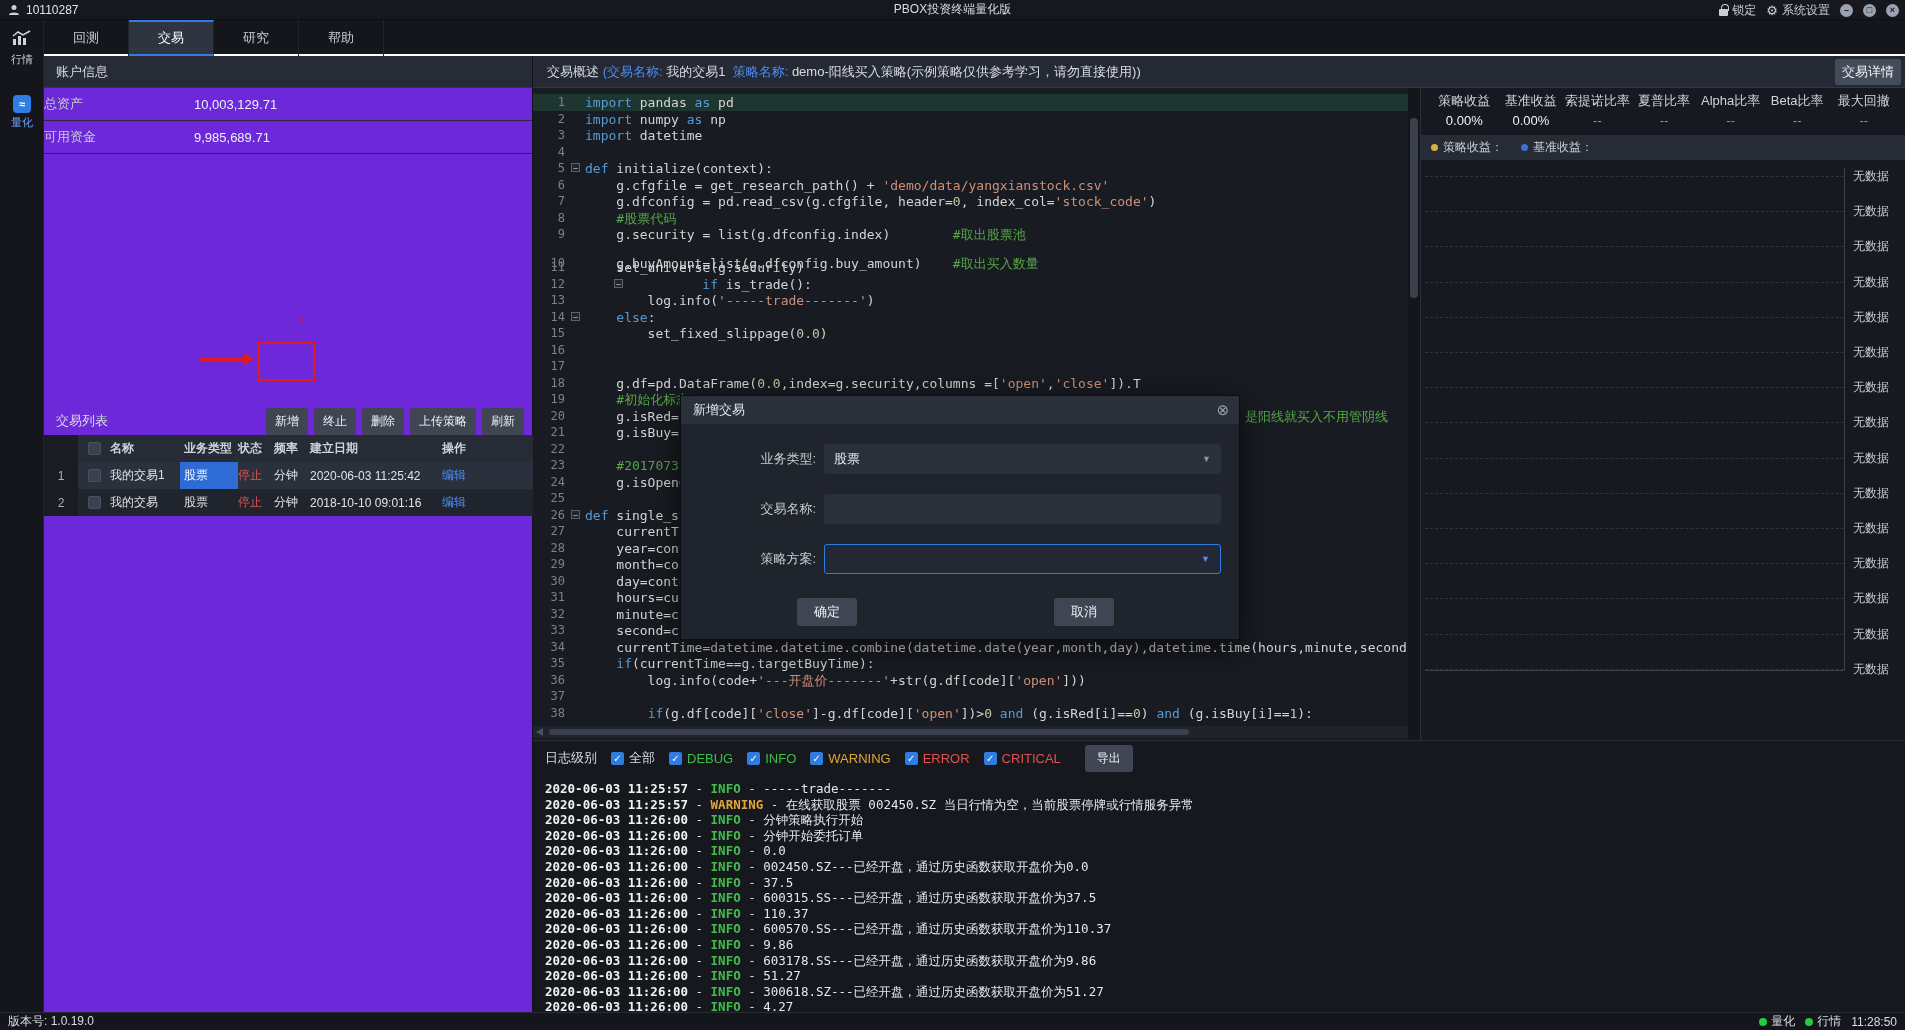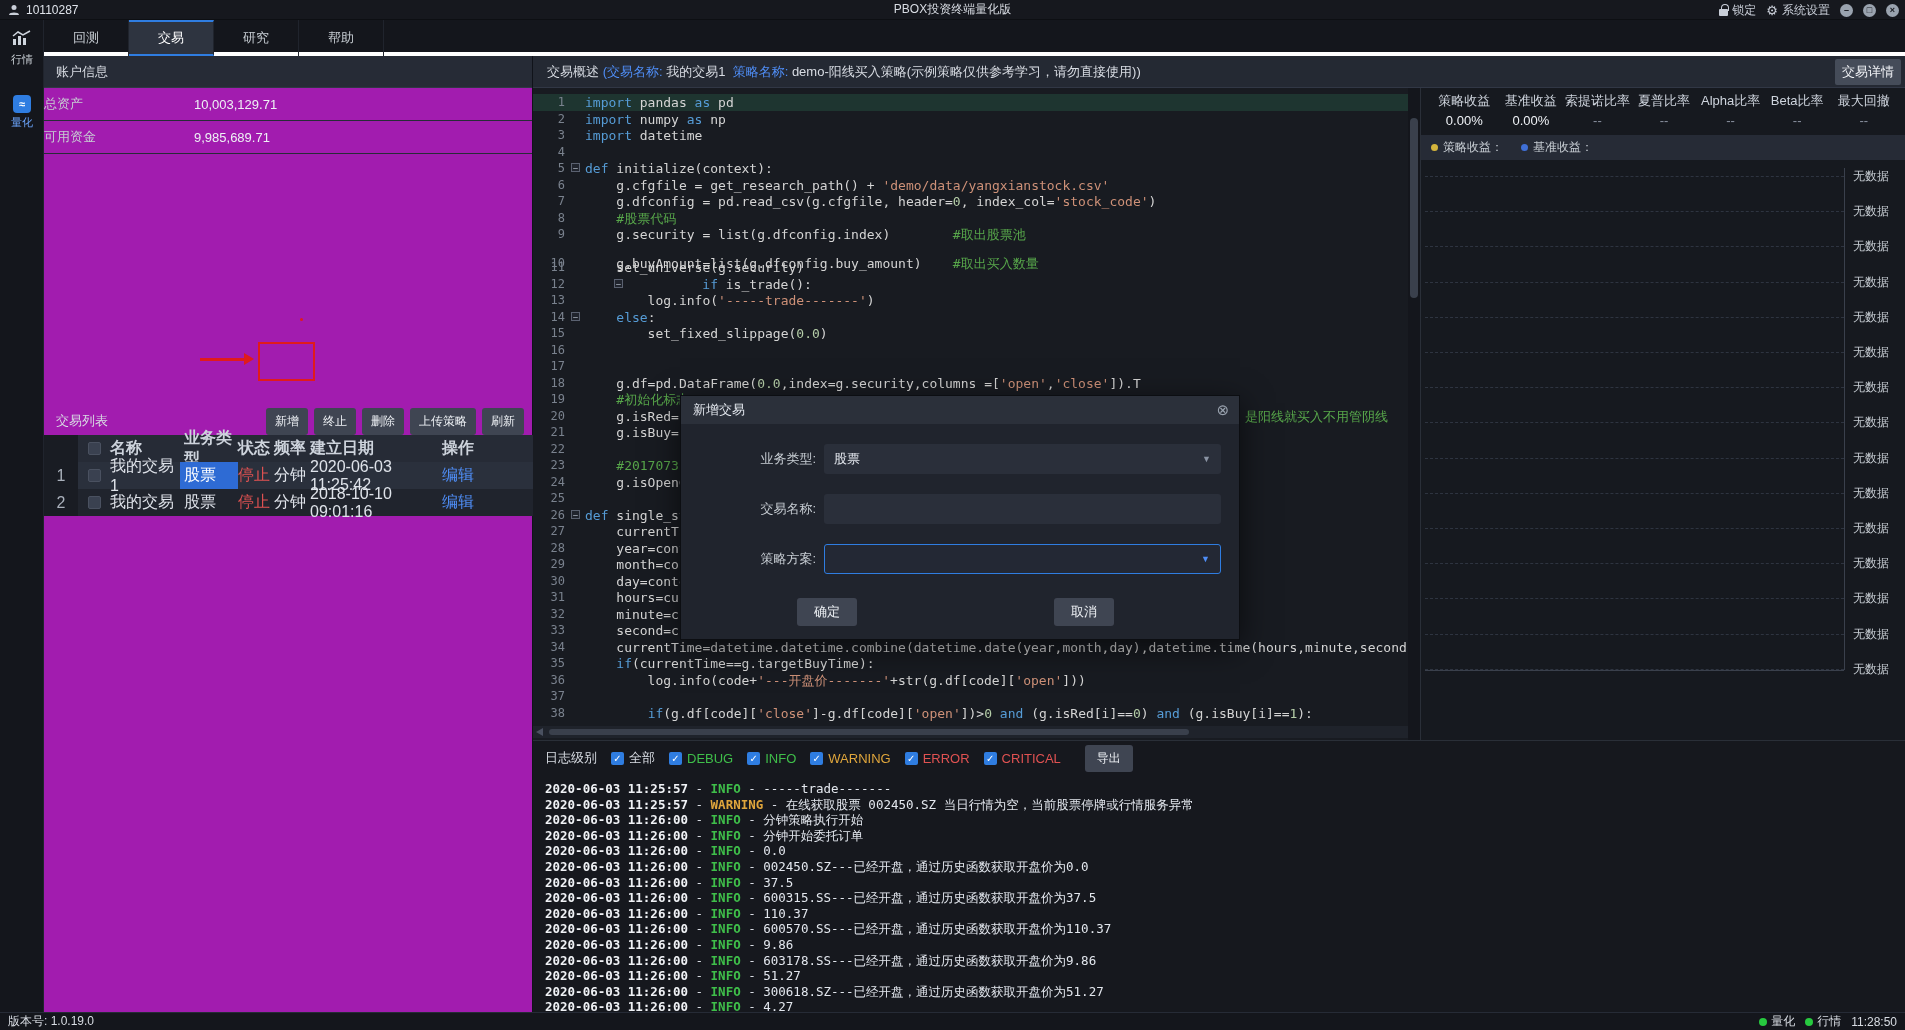--- a/index.html
+++ b/index.html
@@ -13,45 +13,45 @@
   .tb-title { position:absolute; left:0; right:0; text-align:center; font-size:12px; color:#d8dce3; pointer-events:none; }
   .tb-right { position:absolute; right:6px; top:0; height:20px; display:flex; align-items:center; gap:10px; }
   .tb-item { display:flex; align-items:center; gap:4px; color:#c9ced8; font-size:12px; }
   .win-btn { width:13px; height:13px; border-radius:50%; background:#9aa3af; color:#14161c; font-size:9px; line-height:13px; text-align:center; font-weight:bold; }
   .lock-glyph { width:9px; height:7px; background:#c9ced8; border-radius:1px; position:relative; margin-top:4px; }
   .lock-glyph:before { content:""; position:absolute; left:1.5px; top:-5px; width:6px; height:6px; border:1.5px solid #c9ced8; border-bottom:none; border-radius:4px 4px 0 0; }
   .gear { color:#c9ced8; font-size:13px; }
   .user-svg { display:block; }
 
   
-  .tabbar { position:absolute; left:44px; top:20px; width:1861px; height:36px; background:#14161c; border-bottom:4px solid #ffffff; display:flex; }
+  .tabbar { position:absolute; left:44px; top:20px; width:1861px; height:36px; background:#14161c; border-bottom:2px solid #ffffff; display:flex; }
   .tab { width:85px; height:36px; display:flex; align-items:center; justify-content:center; font-size:13px; color:#c6ccd2; border-right:1px solid #20242d; }
   .tab.active { background:#2e3440; color:#fff; border-top:2px solid #2f7de1; border-bottom:2px solid #2f7de1; }
 
   
   .rail { position:absolute; left:0; top:20px; width:44px; height:992px; background:#14161c; border-right:1px solid #20242d; }
   .rail-item { width:44px; display:flex; flex-direction:column; align-items:center; gap:2px; margin-top:10px; }
   .rail-label { font-size:11px; color:#c6ccd2; }
   .rail-item.quant .rail-label { color:#6aa2f8; }
   .quant-icon { width:18px; height:18px; background:#2f7de1; border-radius:4px; color:#fff; font-size:11px; line-height:18px; text-align:center; font-weight:bold; }
 
   
-  .left-panel { position:absolute; left:44px; top:56px; width:489px; height:956px; background:#a21caf; border-right:1px solid #10131a; }
+  .left-panel { position:absolute; left:44px; top:56px; width:489px; height:956px; background:#6d28d9; border-right:1px solid #10131a; }
   .lp-header { height:32px; background:#262b36; border-bottom:1px solid #313745; display:flex; align-items:center; padding-left:12px; font-size:13px; color:#d8dce3; }
   .acct-row { height:33px; display:flex; align-items:center; border-bottom:1px solid #272c37; font-size:13px; }
   .acct-label { width:150px; padding-left:0; color:#c6ccd2; }
   .acct-value { color:#eef1f5; }
 
   .tl-toolbar { position:absolute; left:0; top:349px; width:489px; height:32px; display:flex; align-items:center; font-size:13px; }
   .tl-title { padding-left:12px; color:#d8dce3; width:150px; }
   .btn { background:#3f4552; color:#edf0f4; border-radius:3px; font-size:12px; padding:5px 9px; margin-right:6px; white-space:nowrap; }
   .tl-buttons { display:flex; position:absolute; left:222px; top:3px; }
 
   .trade-table { position:absolute; left:0; top:379px; width:489px; }
-  .tt-row { display:flex; height:27px; align-items:center; font-size:16px; }
+  .tt-row { display:flex; height:27px; align-items:center; font-size:12px; }
   .tt-head { background:#262b36; color:#cdd3dc; font-weight:bold; height:27px; }
   .tt-r1 { background:#2a303c; }
   .tt-r2 { background:#20242d; }
   .c-num { width:34px; text-align:center; background:#191c23; height:100%; display:flex; align-items:center; justify-content:center; color:#aab1bc; }
   .c-cb { width:32px; display:flex; align-items:center; justify-content:center; }
   .cbx { width:13px; height:13px; background:#3a4150; border:1px solid #4a5160; border-radius:2px; }
   .c-name { width:70px; }
   .c-type { width:58px; height:100%; display:flex; align-items:center; padding-left:4px; }
   .c-type.hl { background:#2e6bd4; color:#fff; }
   .c-status { width:36px; color:#e05252; }

